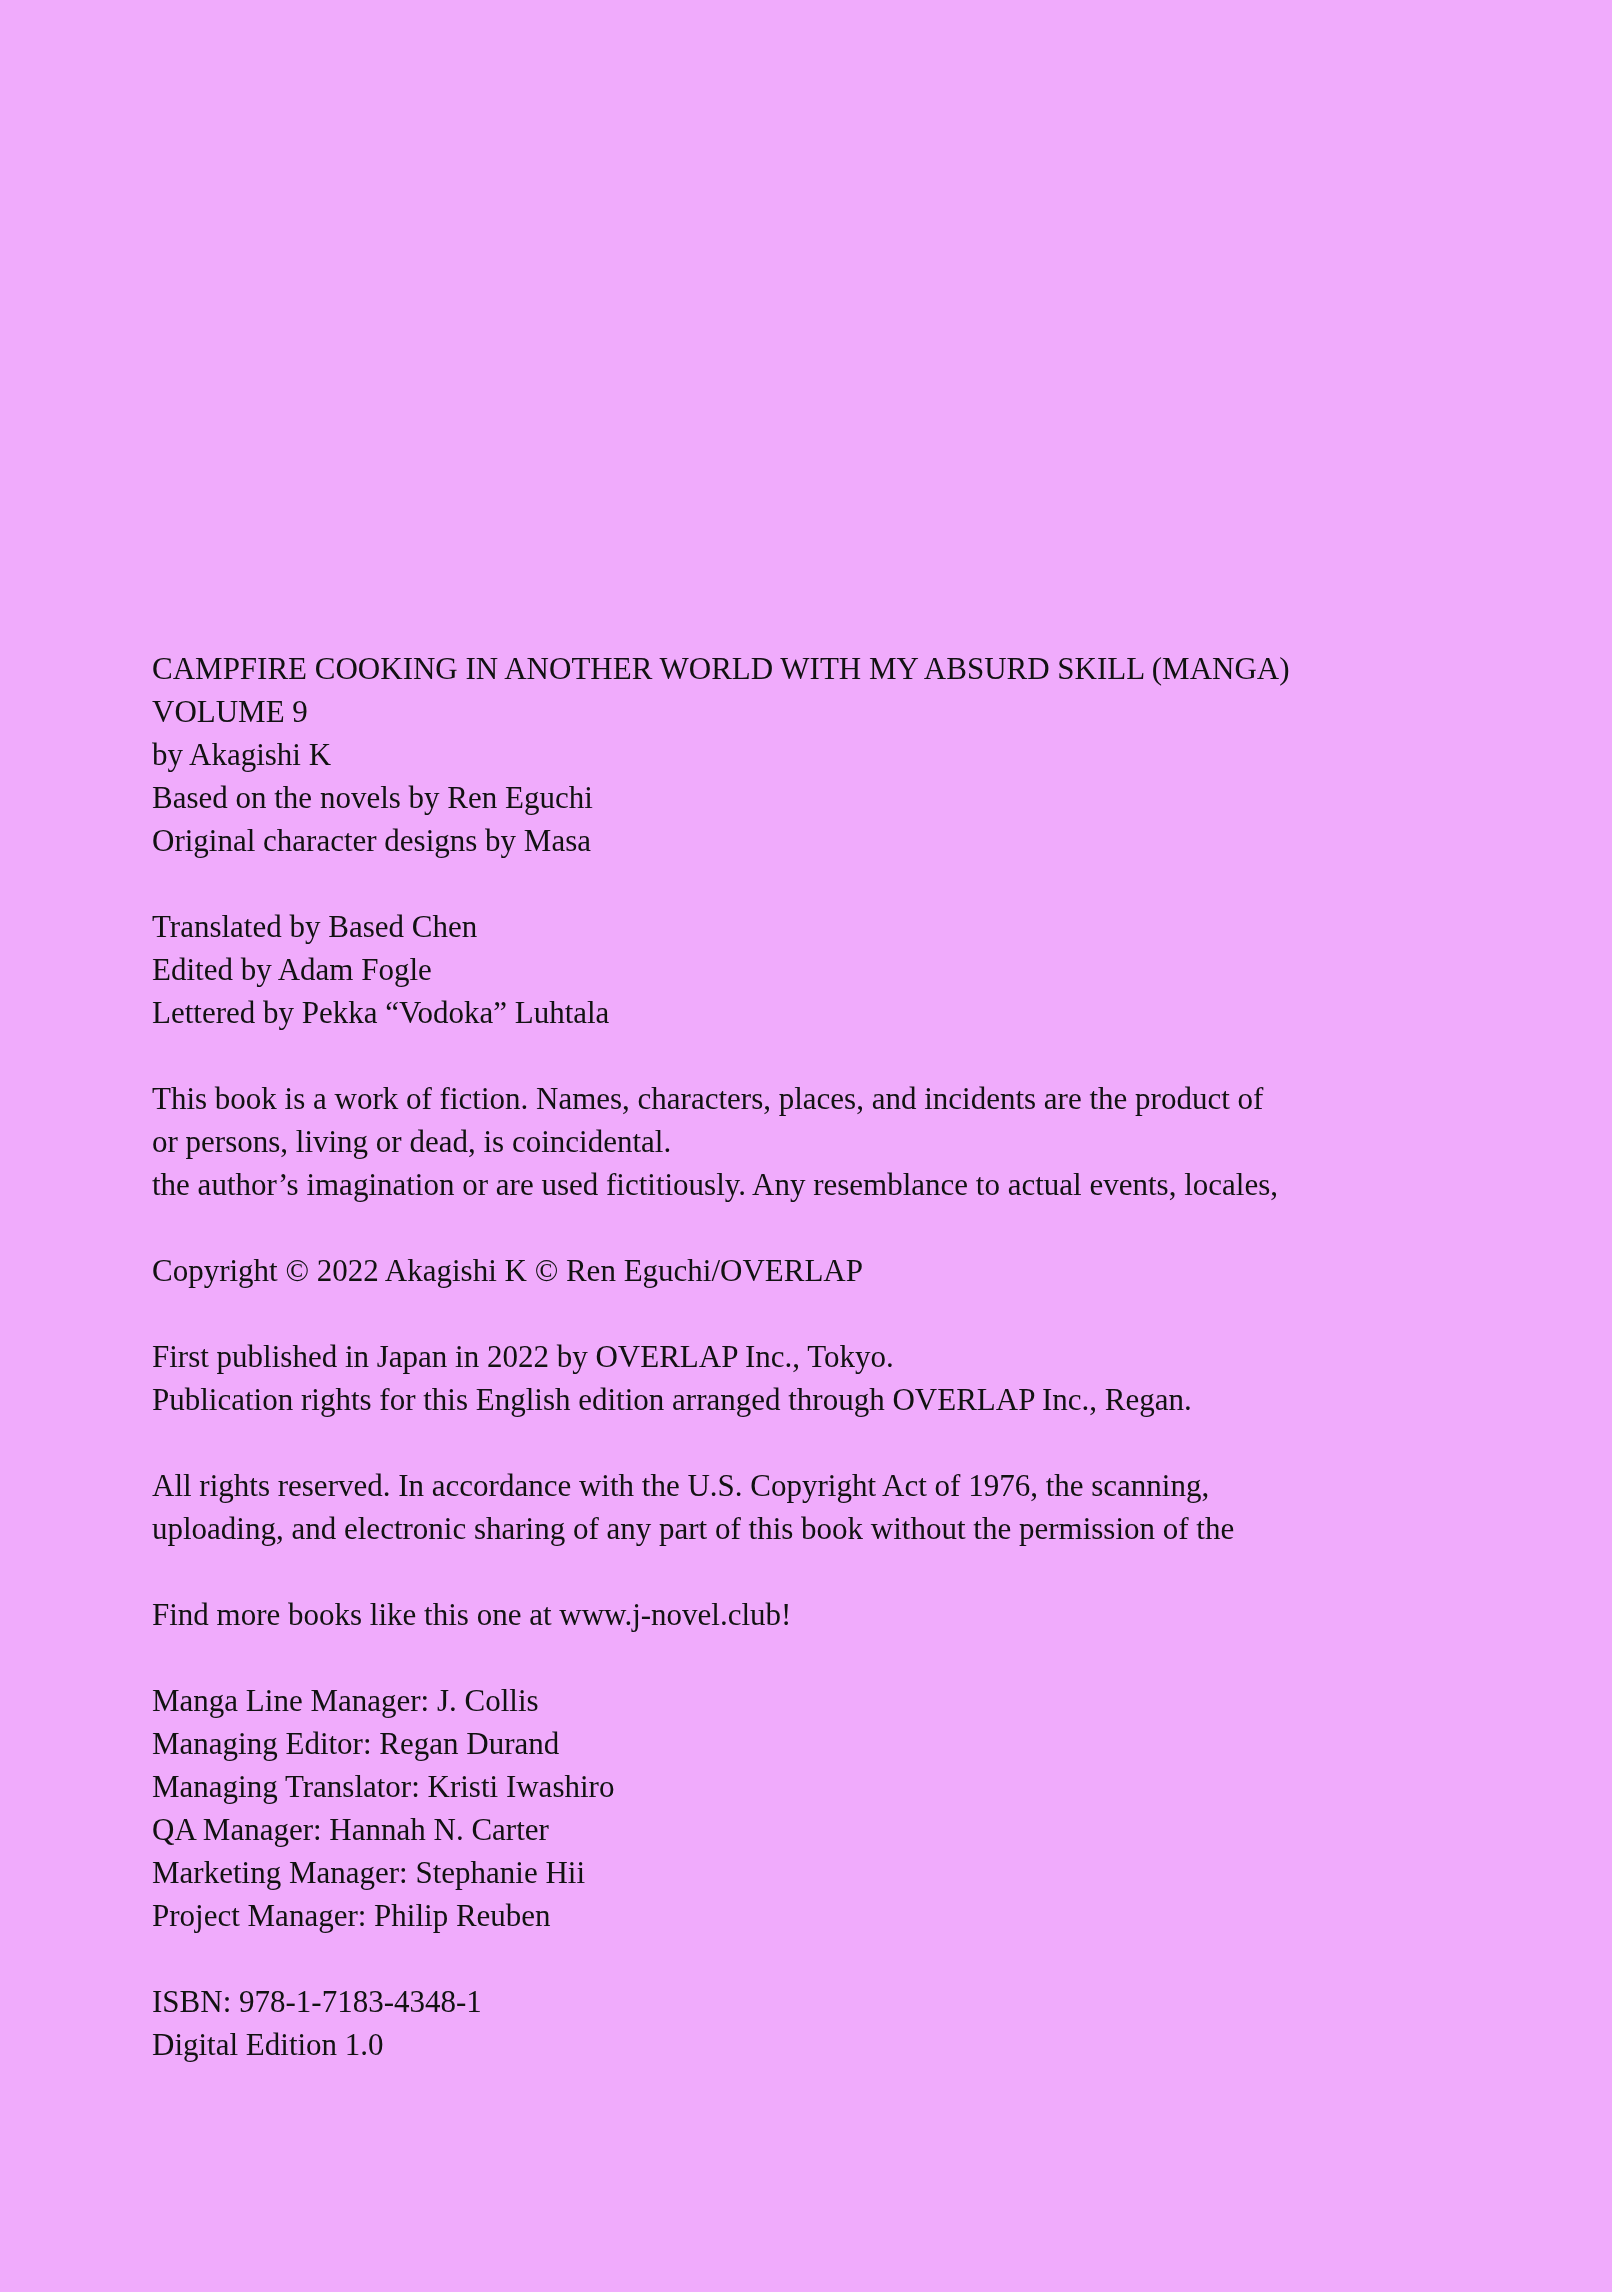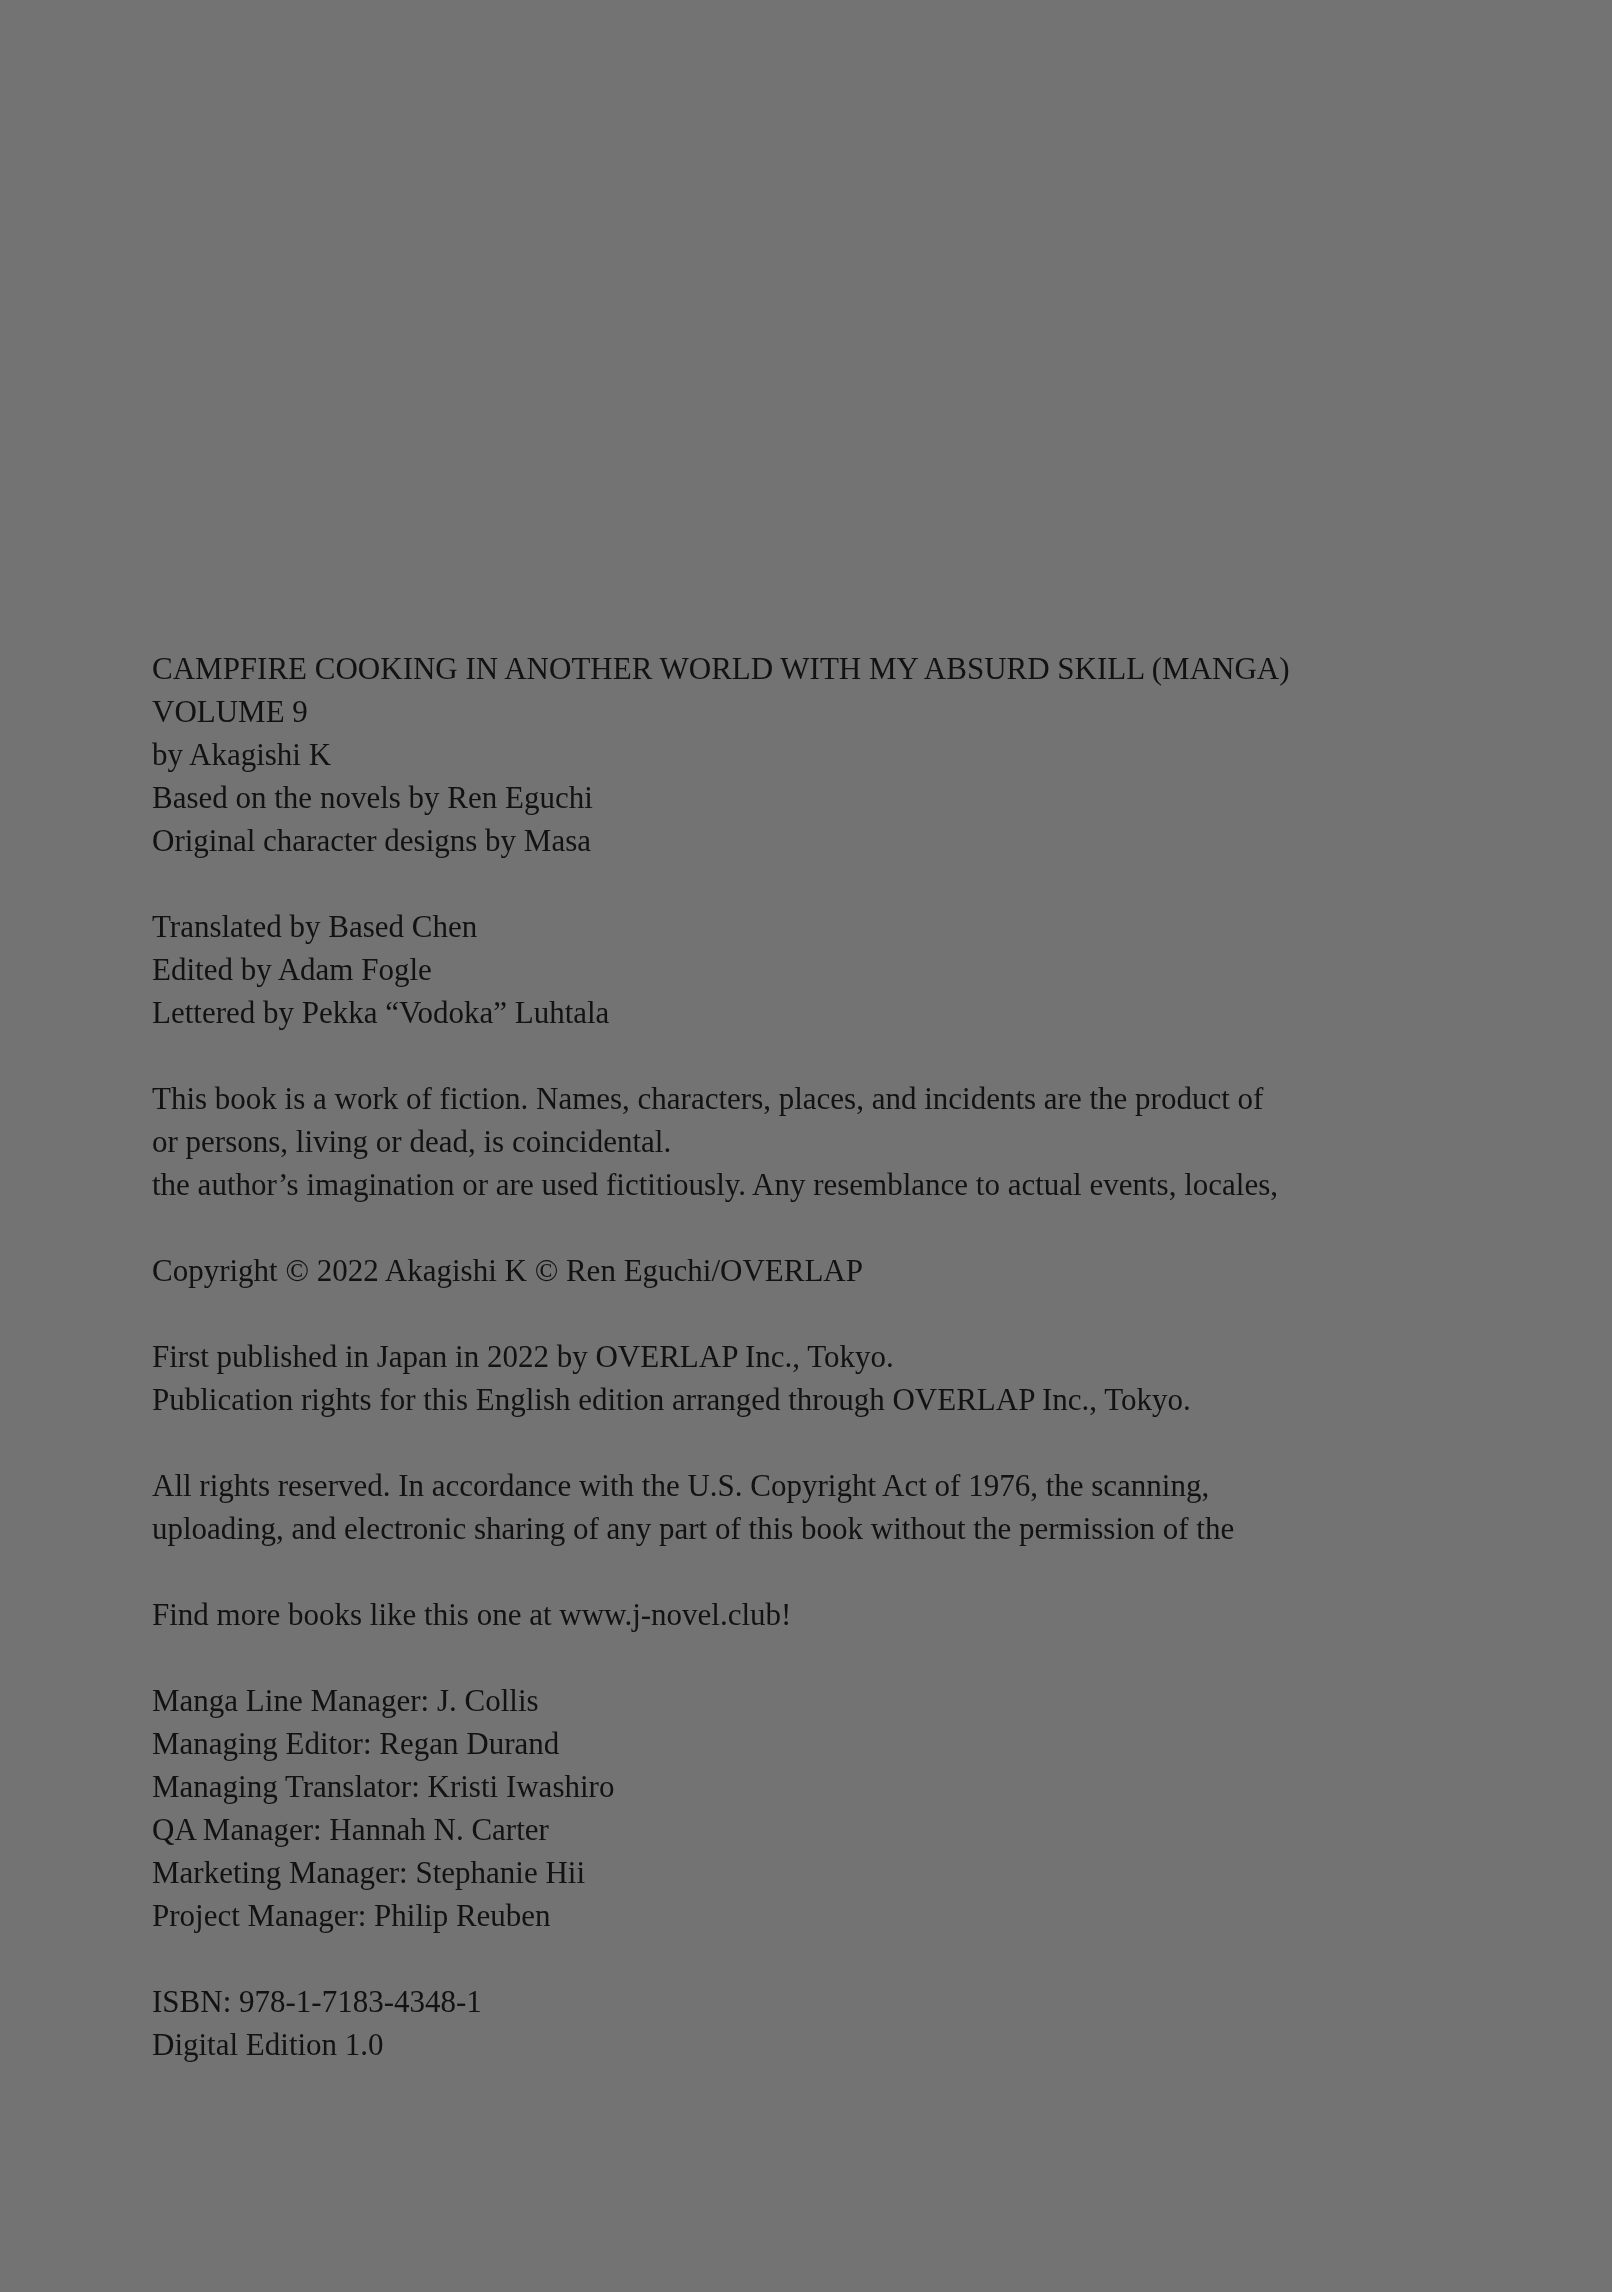--- a/index.html
+++ b/index.html
@@ -4,21 +4,21 @@
 <style>
   html, body {
     margin: 0;
     padding: 0;
     background: #ffffff;
   }
   .page {
     position: relative;
     width: 1613px;
     height: 2293px;
-    background: #737373;
+    background: #f0abfc;
     overflow: hidden;
     font-family: "Liberation Serif", "DejaVu Serif", serif;
     color: #121212;
   }
   .text-block {
     position: absolute;
     left: 152px;
     top: 647px;
     width: 1343px;
     font-size: 31px;
@@ -61,21 +61,21 @@
       <div class="line">or persons, living or dead, is coincidental.</div>
       <div class="line">the author’s imagination or are used fictitiously. Any resemblance to actual events, locales,</div>
     </div>
 
     <div class="para">
       <div class="line">Copyright © 2022 Akagishi K © Ren Eguchi/OVERLAP</div>
     </div>
 
     <div class="para">
       <div class="line">First published in Japan in 2022 by OVERLAP Inc., Tokyo.</div>
-      <div class="line">Publication rights for this English edition arranged through OVERLAP Inc., Tokyo.</div>
+      <div class="line">Publication rights for this English edition arranged through OVERLAP Inc., Regan.</div>
     </div>
 
     <div class="para">
       <div class="line">All rights reserved. In accordance with the U.S. Copyright Act of 1976, the scanning,</div>
       <div class="line">uploading, and electronic sharing of any part of this book without the permission of the</div>
     </div>
 
     <div class="para">
       <div class="line">Find more books like this one at www.j-novel.club!</div>
     </div>

